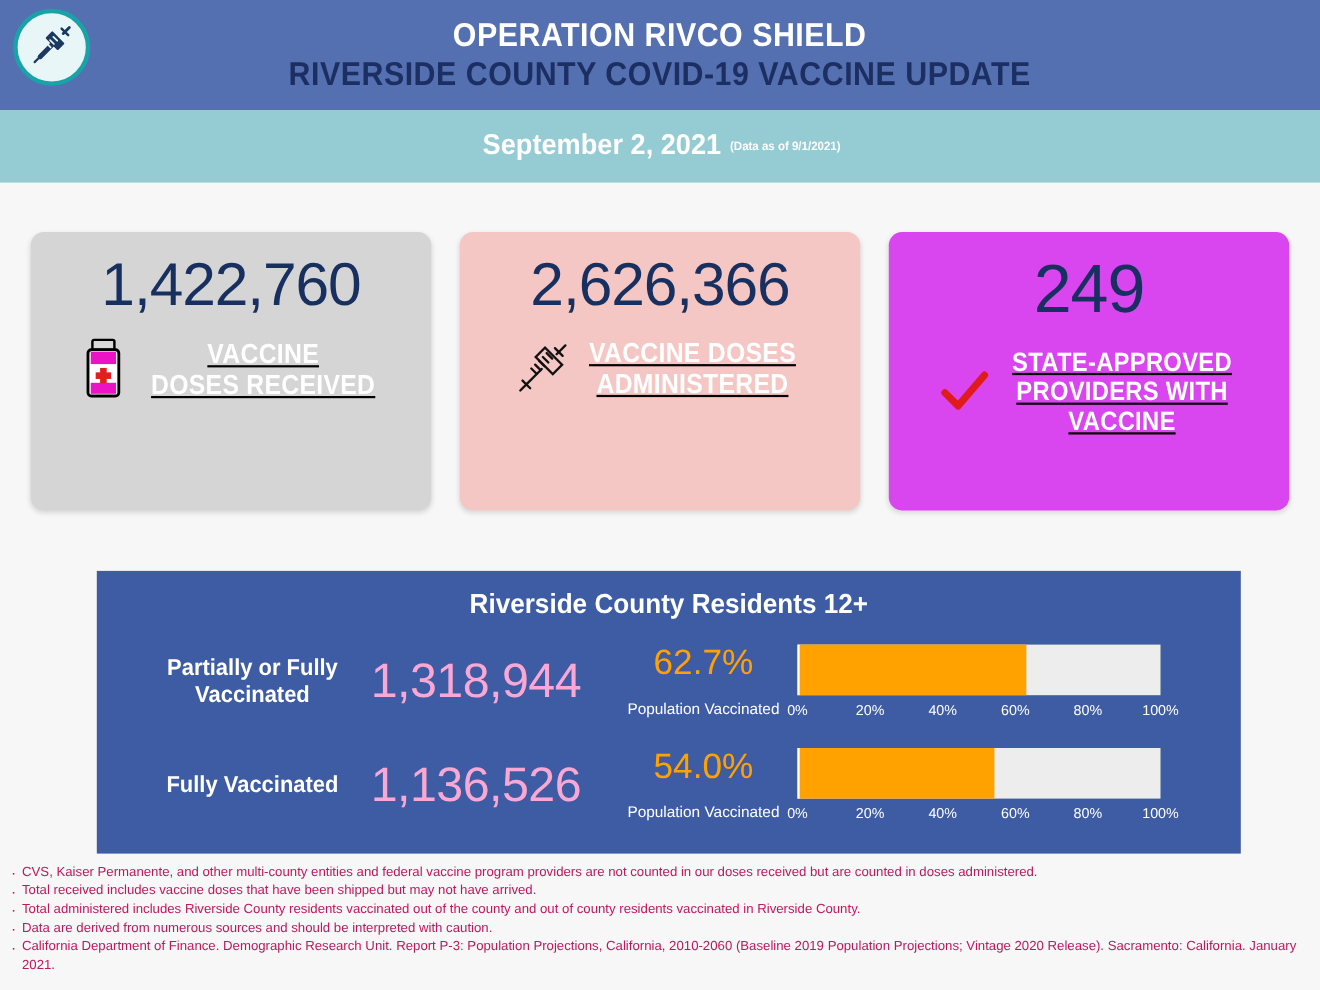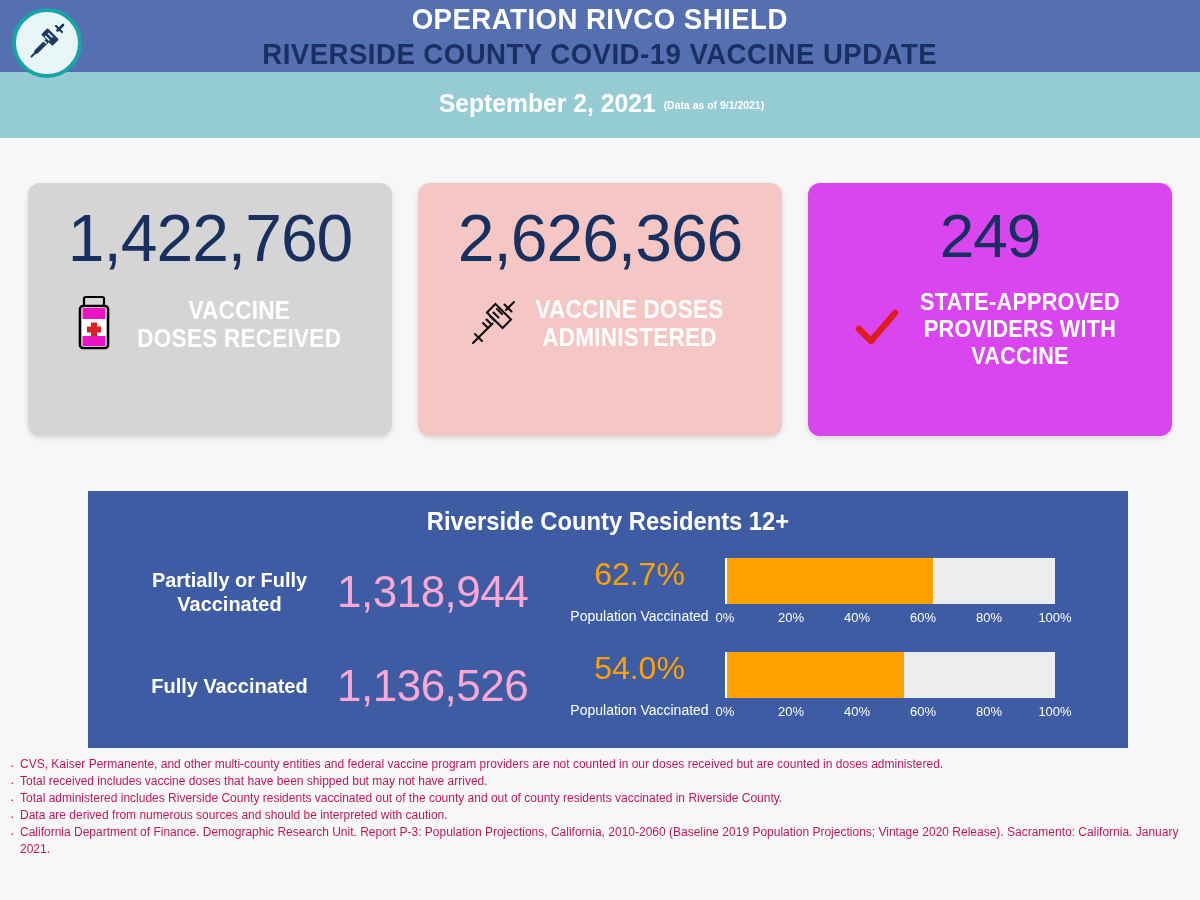--- a/index.html
+++ b/index.html
@@ -8,21 +8,21 @@
     width: 1200px;
     height: 900px;
     background: #F7F7F7;
     font-family: "Liberation Sans", sans-serif;
     overflow: hidden;
     position: relative;
   }
 
   
   .header {
-    height: 72px;
+    height: 100px;
     background: #5570B0;
     position: relative;
     display: flex;
     align-items: center;
     justify-content: center;
   }
   .logo-badge {
     position: absolute;
     left: 12px;
     top: 8px;
@@ -97,36 +97,37 @@
     flex-direction: column;
     align-items: center;
     padding-top: 8px;
     position: relative;
   }
   .card-gray  { background: #D5D5D5; }
   .card-pink  { background: #F5C7C4; }
   .card-blue  { background: #d946ef; }
 
   .card-number {
-    font-size: 66px;
+    font-size: 55px;
     color: #17305F;
     font-weight: normal;
     letter-spacing: -1px;
     line-height: 1.45;
   }
   .card-number.small { font-size: 62px; }
 
   .card-bottom {
     display: flex;
     align-items: center;
     justify-content: center;
     width: 100%;
     gap: 5px;
     margin-top: 8px;
     padding: 0 14px;
+    text-decoration: underline;
   }
   .card-icon {
     flex: 0 0 auto;
     width: 54px;
     display: flex;
     align-items: center;
     justify-content: center;
   }
   .card-label {
     font-size: 25px;

